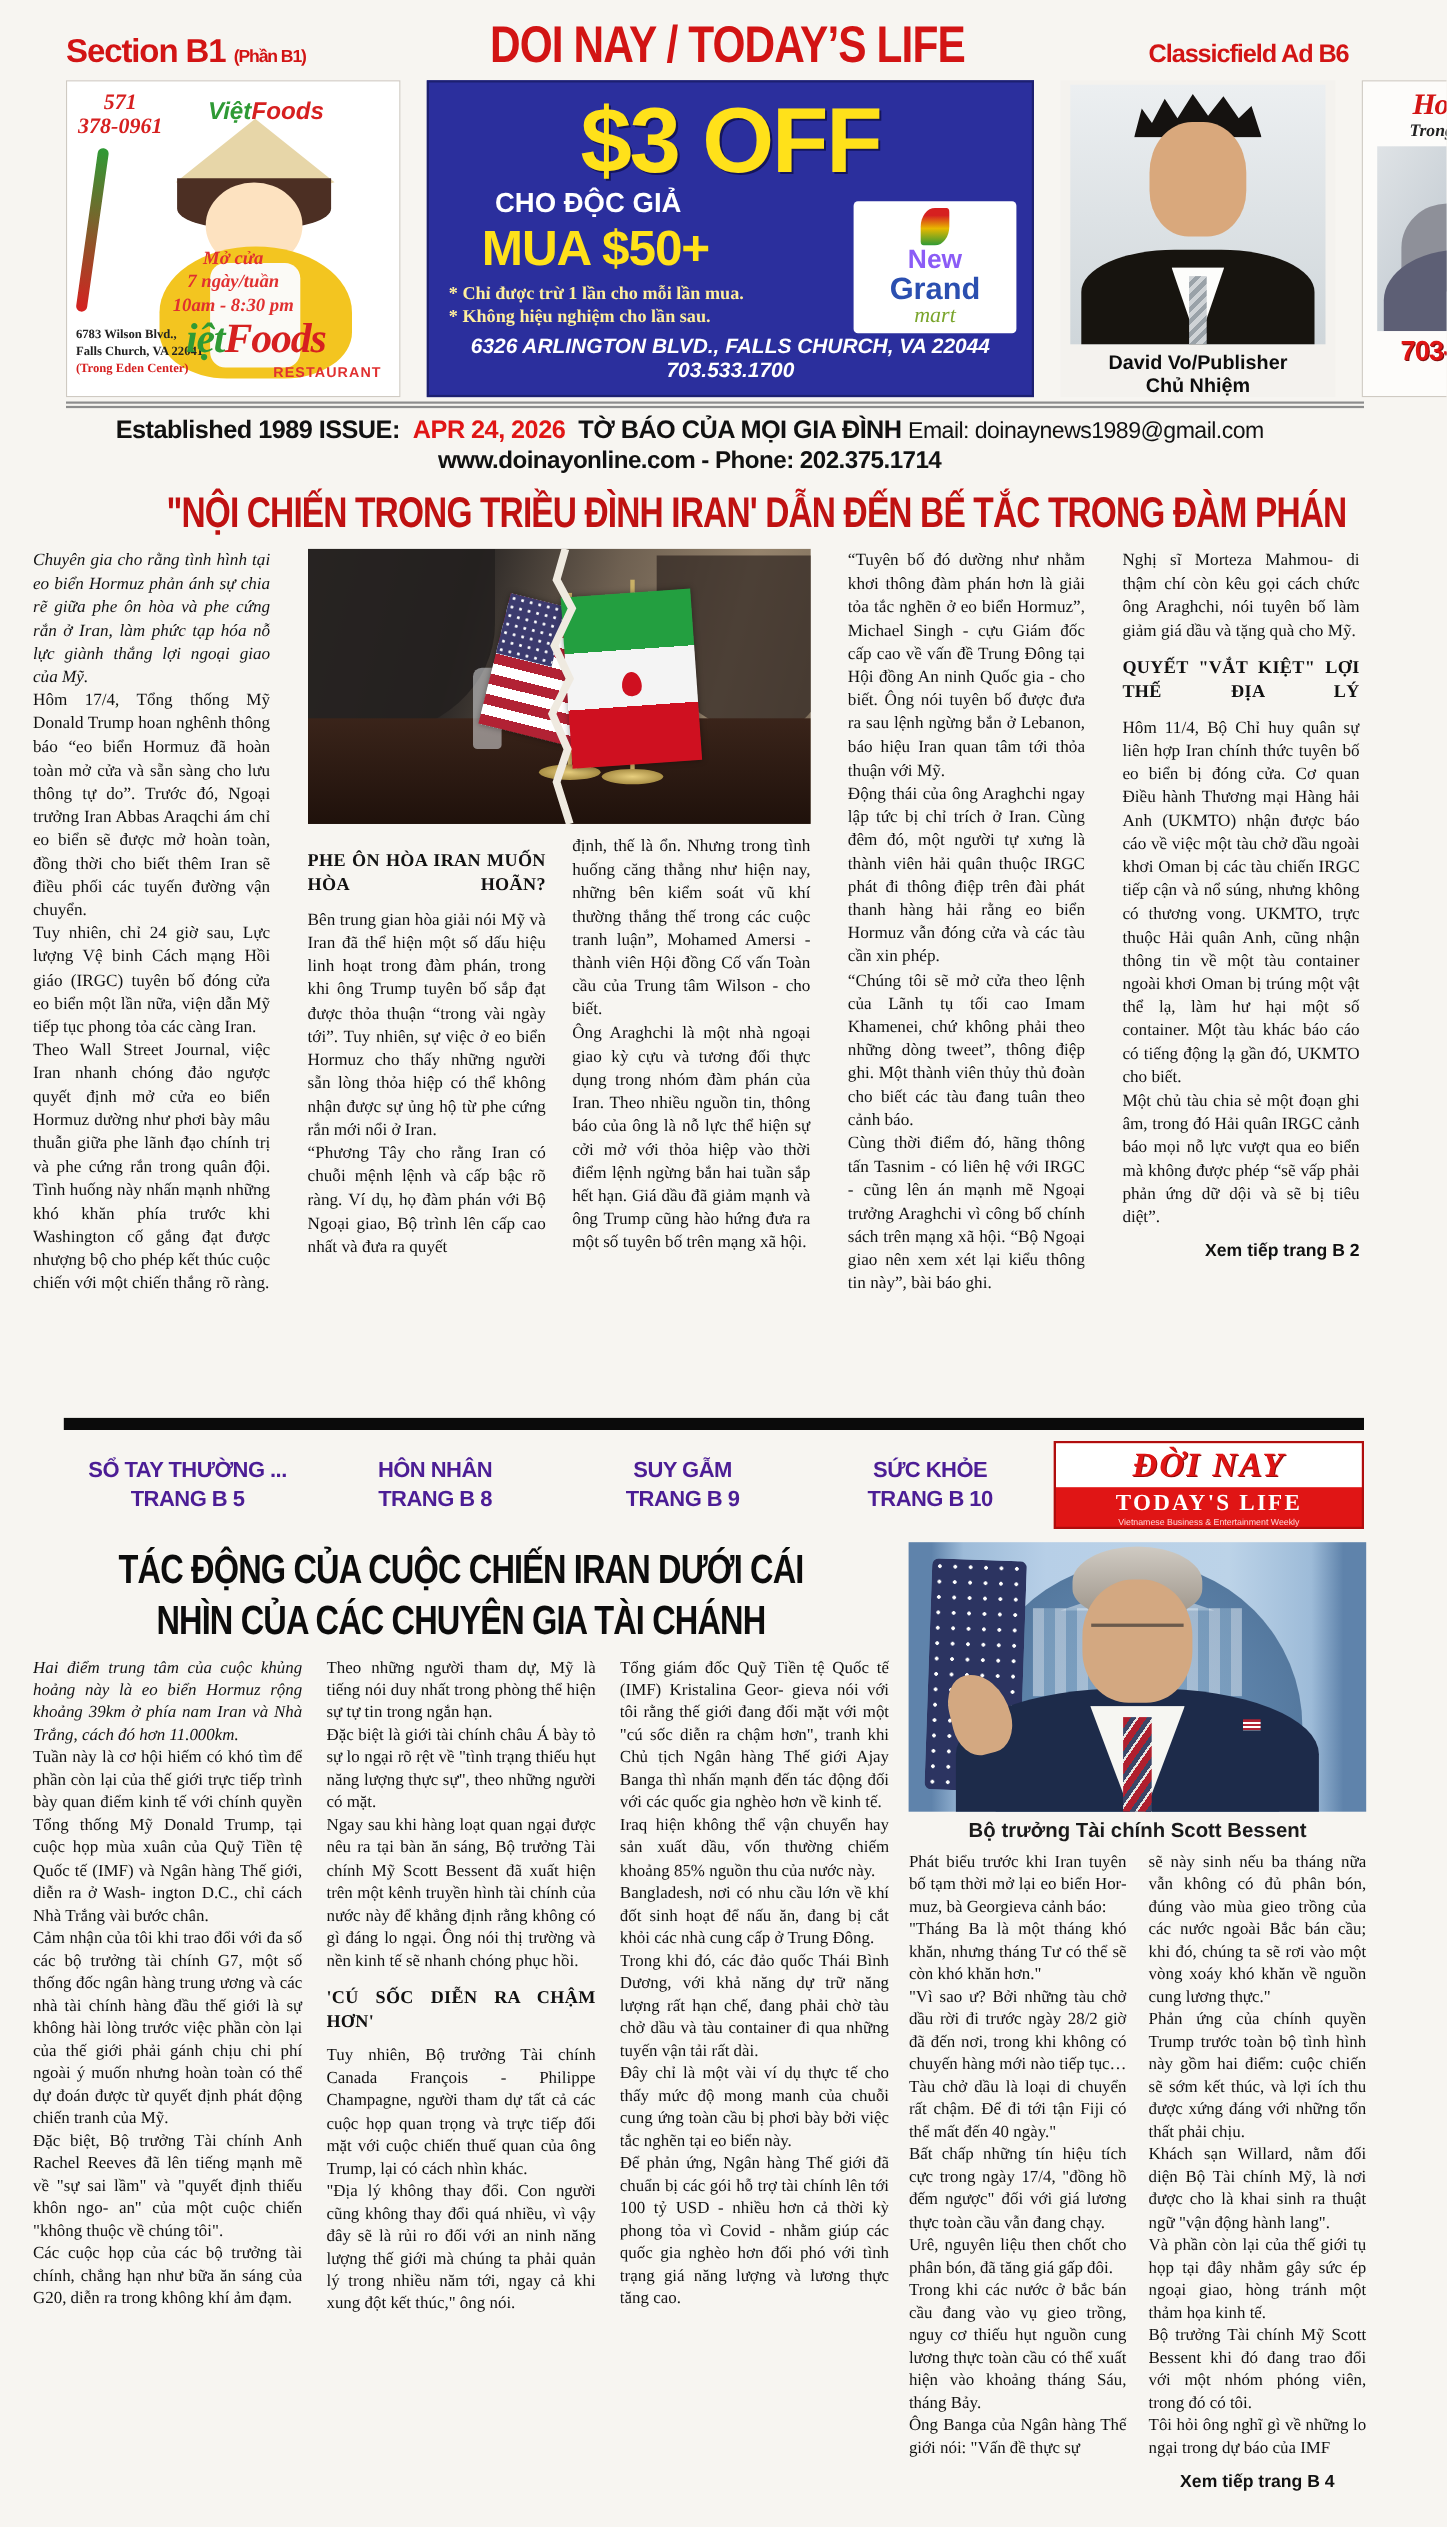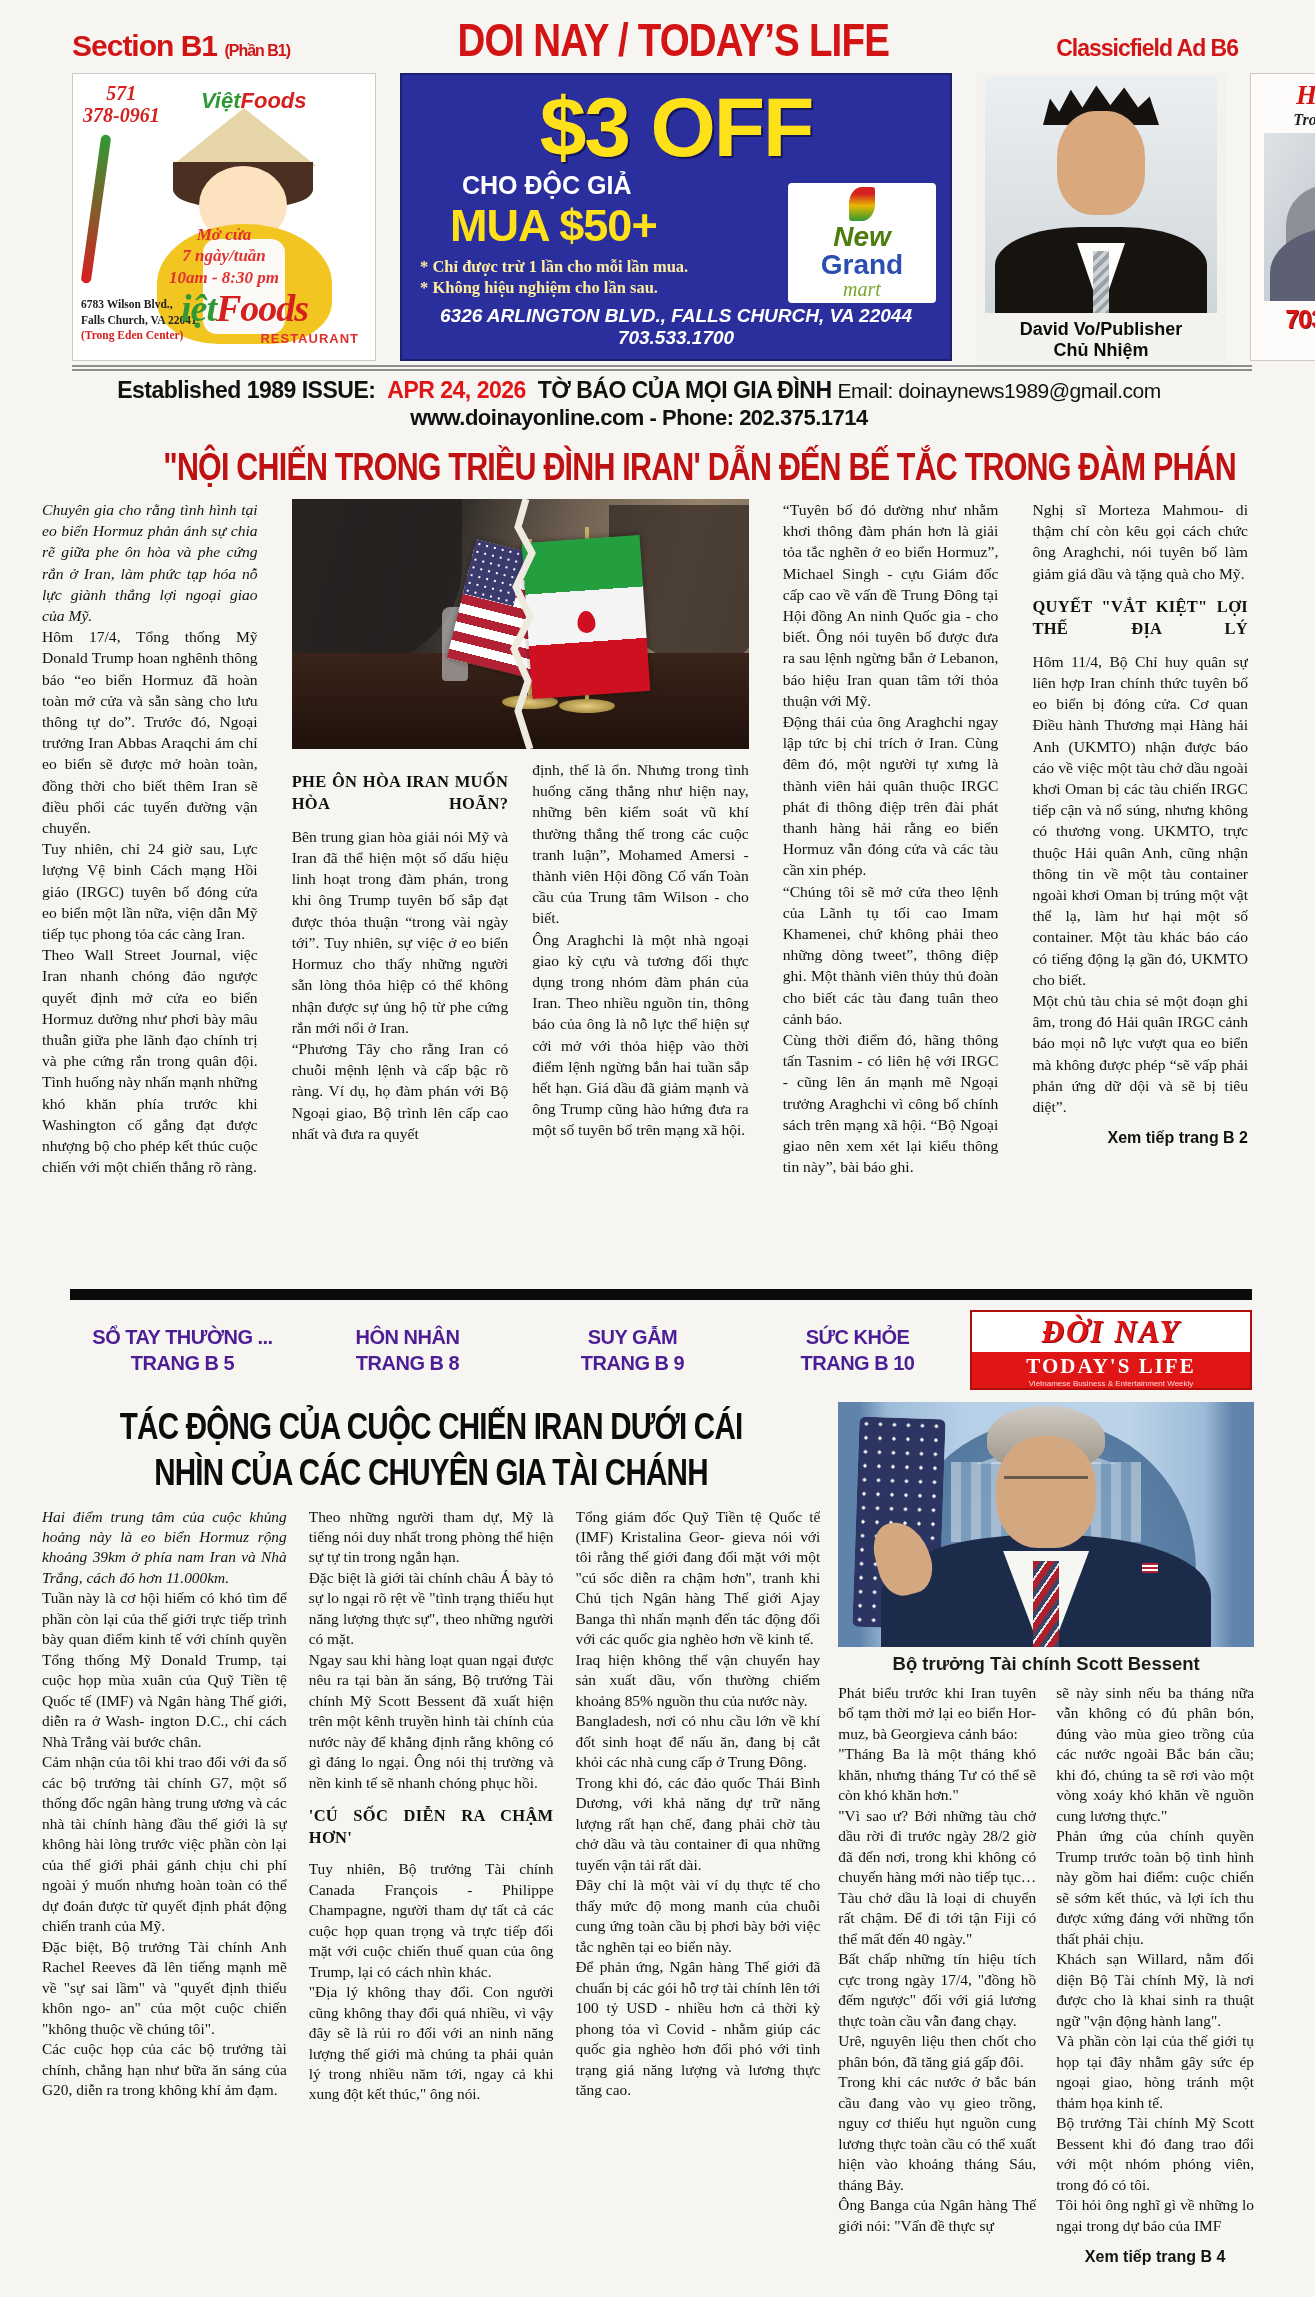--- a/index.html
+++ b/index.html
@@ -1,17 +1,17 @@
 <!DOCTYPE html>
 <html><head>
 <meta charset="utf-8">
 <style>
   html,body{margin:0;padding:0;background:#f7f5f1;width:1315px;height:2297px;overflow:hidden;
     font-family:"Liberation Serif", serif;color:#111;}
-  .page{width:1254px;height:2297px;position:relative;padding-left:12px;}
+  .page{width:1254px;height:2297px;position:relative;}
 
   
   .masthead{display:flex;align-items:baseline;justify-content:space-between;padding:12px 28px 0 60px;}
   .mh-red{color:#d21414;font-family:"Liberation Sans",sans-serif;font-weight:800;}
   .mh-section{font-size:30px;letter-spacing:-1px;}
   .mh-section small{font-size:16px;}
   .mh-title{font-size:47px;letter-spacing:-1px;display:inline-block;transform:scaleX(.82);transform-origin:center;white-space:nowrap;}
   .mh-class{font-size:23px;letter-spacing:-1px;}
 
   
@@ -37,21 +37,21 @@
   
   .ad-gm{flex:0 0 548px;background:#2b2f9d;color:#fff;border:2px solid #1d2070;}
   .gm-offer{text-align:center;color:#ffe11a;font-family:"Liberation Sans",sans-serif;font-weight:800;font-size:84px;line-height:1.0;margin-top:10px;letter-spacing:-2px;text-shadow:2px 2px 0 #14155a;}
   .gm-l2{margin:2px 0 0 60px;font-family:"Liberation Sans",sans-serif;font-weight:800;font-size:25px;}
   .gm-l3{margin:0 0 0 48px;color:#ffe11a;font-family:"Liberation Sans",sans-serif;font-weight:800;font-size:45px;letter-spacing:-1px;}
   .gm-notes{margin:4px 0 0 18px;color:#ffef9c;font-size:16.5px;font-weight:bold;line-height:1.3;}
   .gm-addr{text-align:center;font-family:"Liberation Sans",sans-serif;font-style:italic;font-weight:800;font-size:19px;margin-top:6px;}
   .gm-phone{text-align:center;font-family:"Liberation Sans",sans-serif;font-style:italic;font-weight:800;font-size:19px;}
   .gm-logo{position:absolute;right:14px;top:108px;width:148px;height:120px;background:#fff;border-radius:4px;
     display:flex;flex-direction:column;align-items:center;justify-content:center;color:#3a2bb5;}
-  .gm-logo .n{font-family:"Liberation Sans",sans-serif;font-weight:800;font-size:28px;color:#4d7c0f;line-height:1;font-style:italic;}
+  .gm-logo .n{font-family:"Liberation Sans",sans-serif;font-weight:800;font-size:24px;color:#8b5cf6;line-height:1;}
   .gm-logo .g{font-family:"Liberation Sans",sans-serif;font-weight:800;font-size:28px;color:#2b4fb0;line-height:1;}
   .gm-logo .m{font-style:italic;color:#7aa52c;font-size:20px;line-height:1;}
   .gm-leaf{width:26px;height:34px;background:linear-gradient(#d62020 20%,#e8b800 55%,#2f9a35);border-radius:50% 10% 50% 10%;margin-bottom:2px;}
   
   .ad-dv{flex:0 0 250px;background:#f4f2ee;border:none;}
   .dv-photo{position:relative;margin:4px auto 0;width:232px;height:236px;background:linear-gradient(#eceff1,#cfd6da);overflow:hidden;}
   .dv-hair{position:absolute;top:4px;left:58px;width:116px;height:44px;background:#151210;clip-path:polygon(0 100%,6% 40%,14% 70%,24% 20%,34% 60%,46% 10%,58% 55%,70% 15%,82% 60%,92% 35%,100% 100%);}
   .dv-face{position:absolute;top:34px;left:72px;width:88px;height:104px;background:#d9a87c;border-radius:44% 44% 40% 40%;}
   .dv-suit{position:absolute;bottom:-10px;left:10px;width:212px;height:96px;background:#17140f;border-radius:40% 40% 0 0;}
   .dv-shirt{position:absolute;bottom:0;left:92px;width:48px;height:70px;background:#fdfdfb;clip-path:polygon(0 0,100% 0,50% 100%);}

